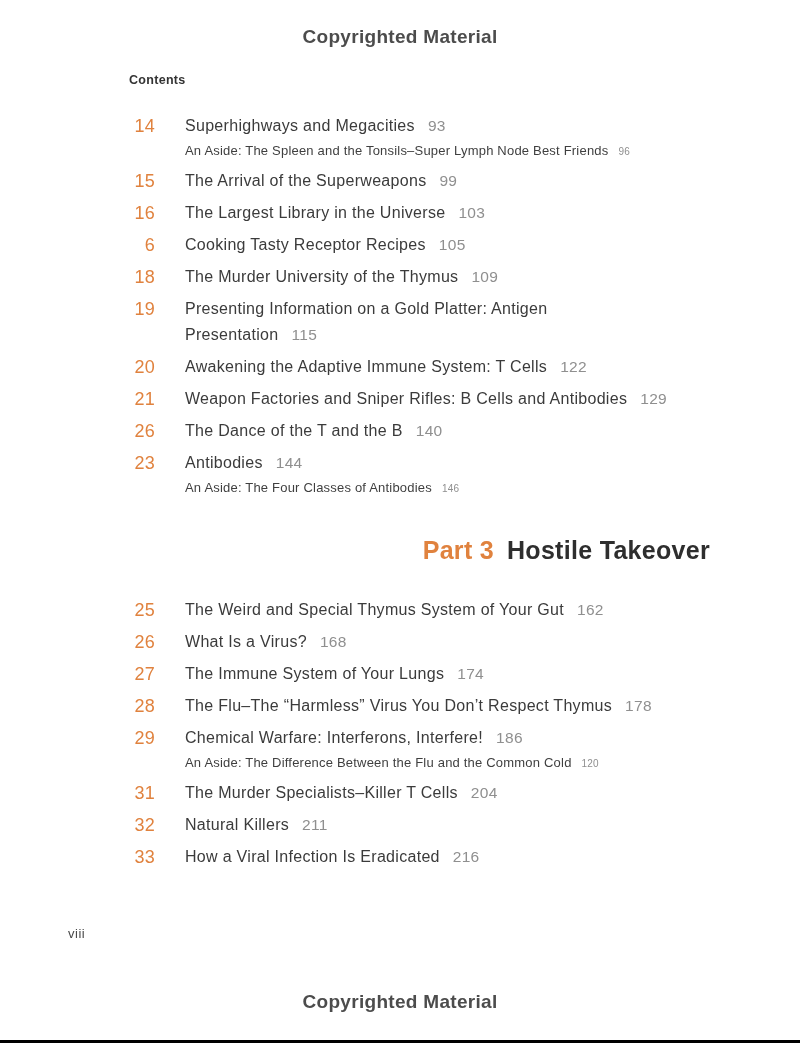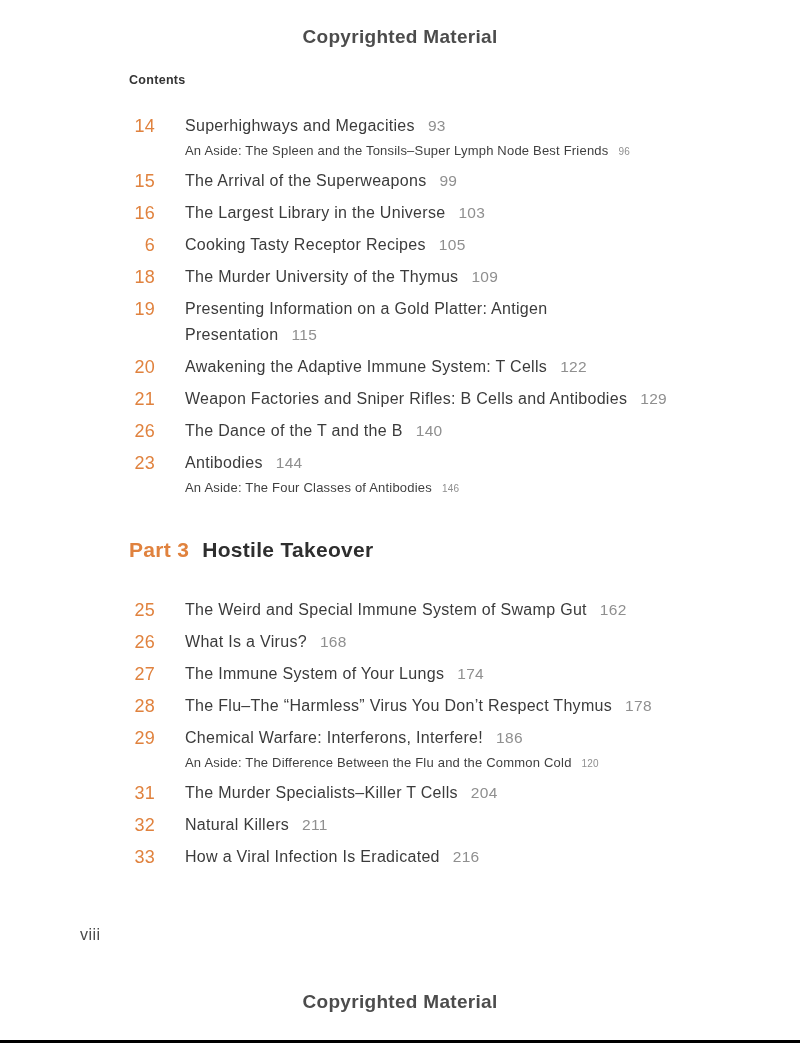--- a/index.html
+++ b/index.html
@@ -74,38 +74,39 @@
     color:#3f3f3f;
     letter-spacing:.2px;
   }
   .aside-page{
     color:var(--page-number);
     margin-left:10px;
     font-size:10px;
   }
   .part-heading{
     margin:34px 0 30px 0;
-    font-size:21px;
+    font-size:25px;
     line-height:34px;
     letter-spacing:.3px;
+    text-align:right;
   }
   .part-label{
     color:var(--accent-orange);
     font-weight:600;
     margin-right:13px;
   }
   .part-title{
     color:#2e2e2e;
     font-weight:600;
   }
   .folio{
     position:absolute;
-    left:80px;
+    left:68px;
     top:926px;
-    font-size:16px;
+    font-size:13px;
     color:#4a4a4a;
     letter-spacing:.5px;
   }
   .page-edge{
     position:absolute;
     left:0; right:0; bottom:0;
     height:3px;
     background:#000000;
   }
 </style>
@@ -229,21 +230,21 @@
     <div class="part-heading">
       <span class="part-label">Part 3</span><span class="part-title">Hostile Takeover</span>
     </div>
 
     <div id="toc-list-2">
 
   <div class="entry">
     <span class="num">25</span>
     <div class="entry-body">
       <p class="line">
-        <span class="title">The Weird and Special Immune System of Swamp Gut</span><span class="page-num">162</span>
+        <span class="title">The Weird and Special Thymus System of Your Gut</span><span class="page-num">162</span>
       </p>
 
     </div>
   </div>
 
   <div class="entry">
     <span class="num">26</span>
     <div class="entry-body">
       <p class="line">
         <span class="title">What Is a Virus?</span><span class="page-num">168</span>

